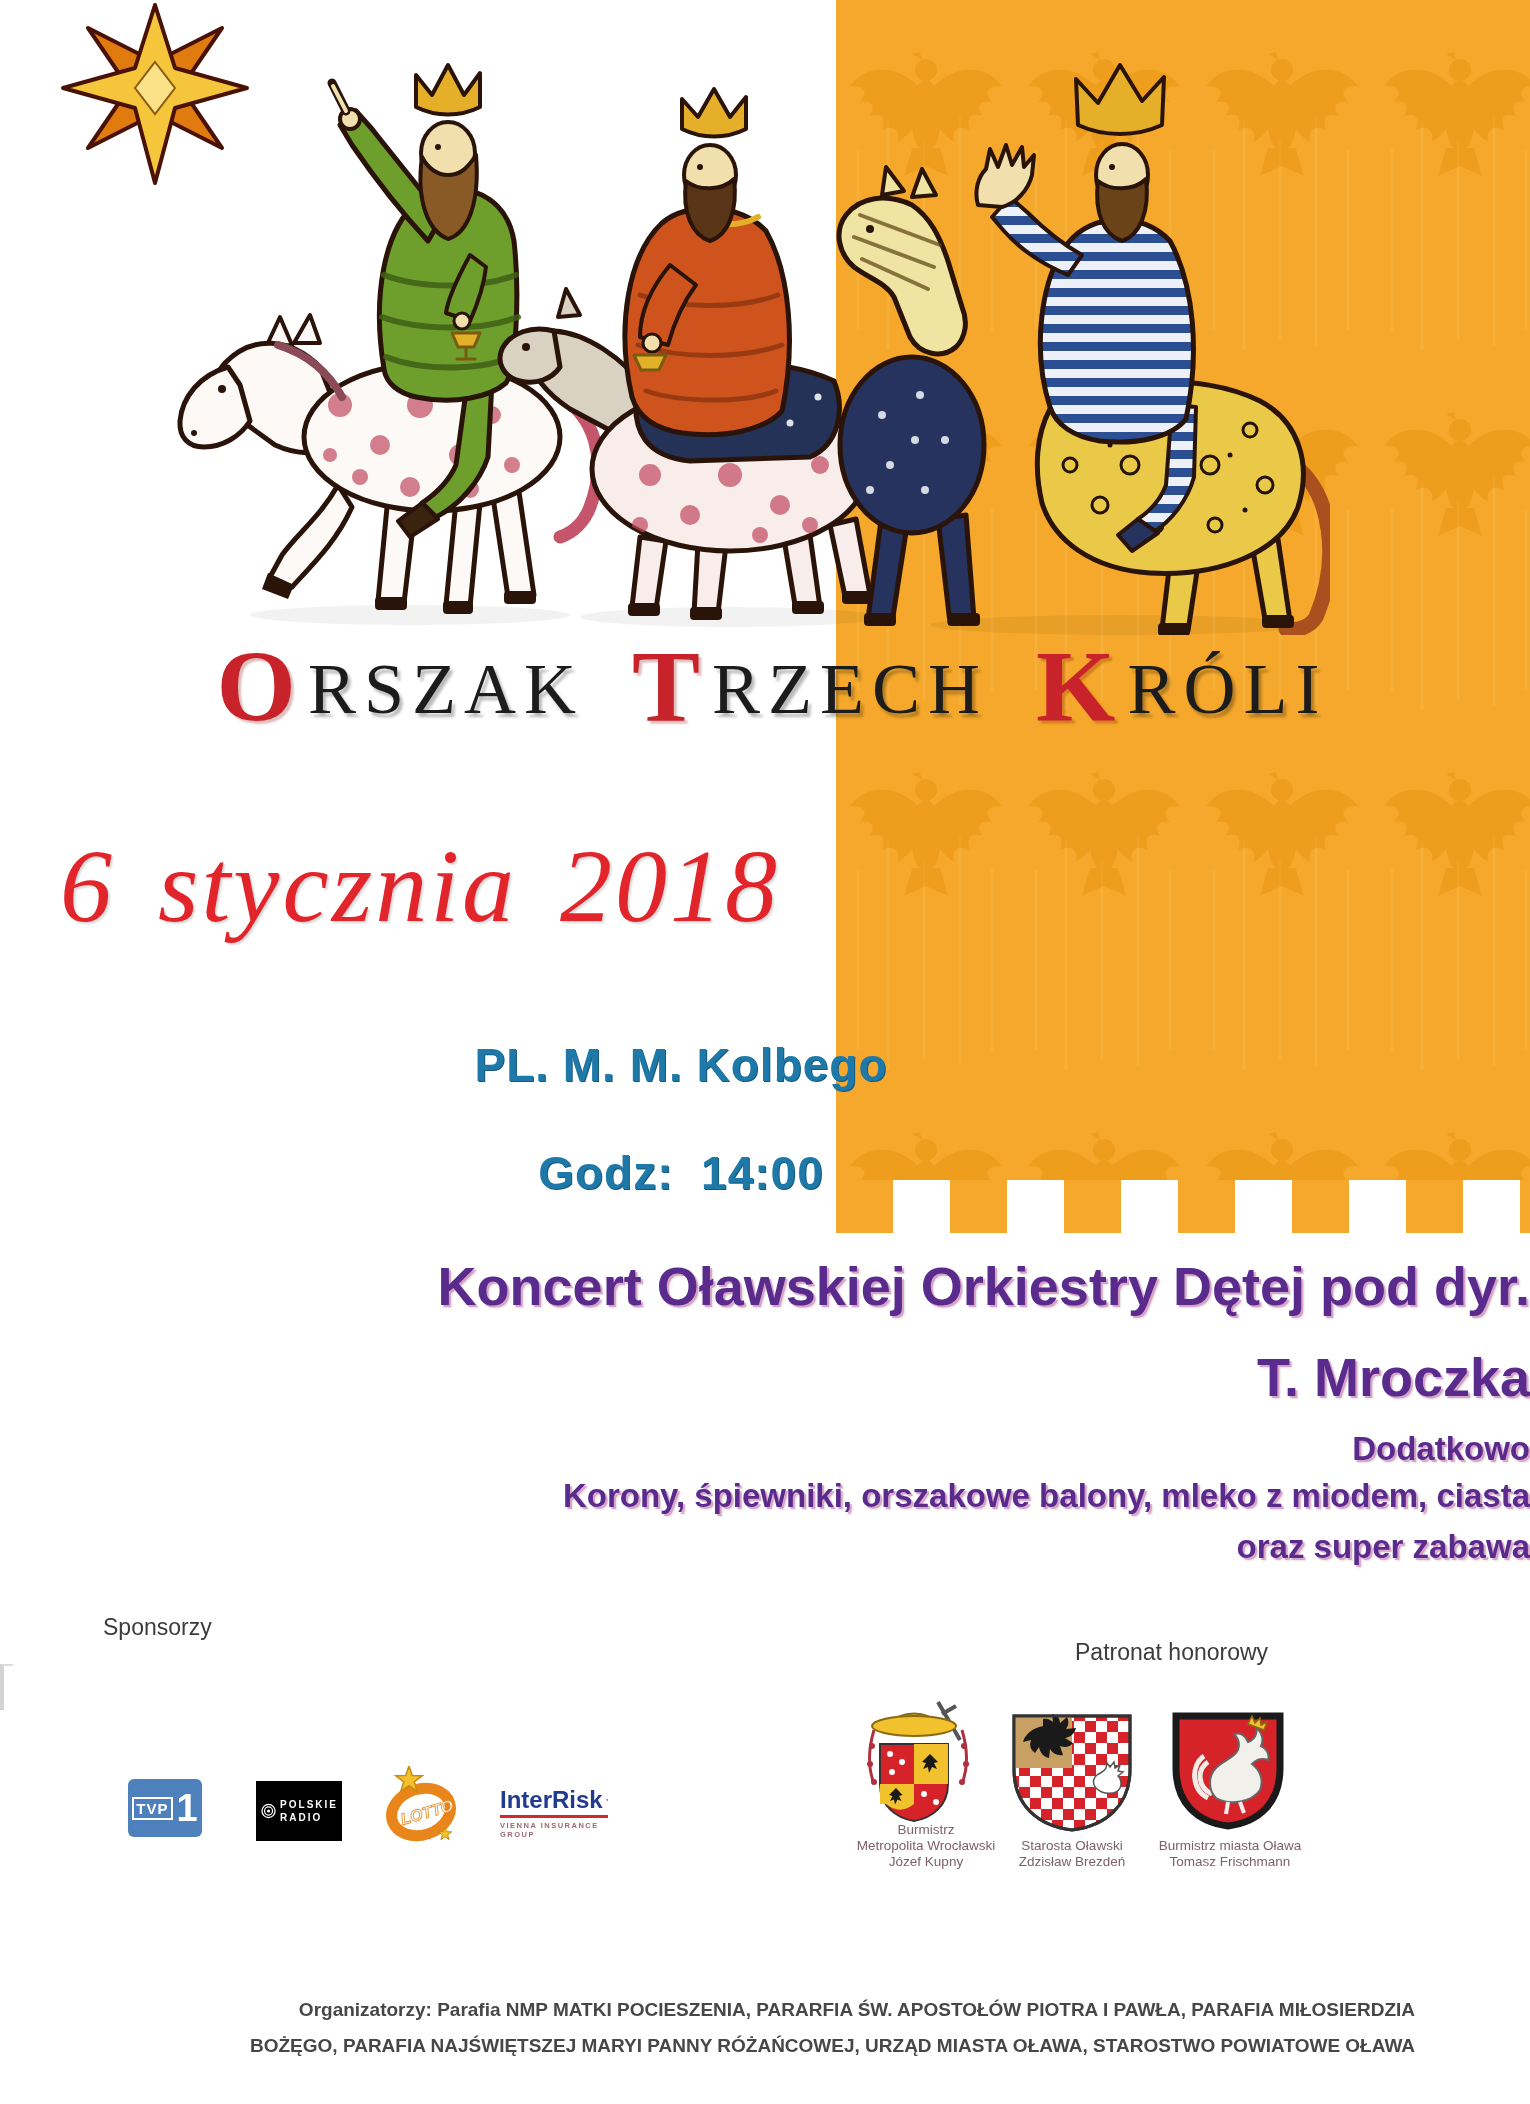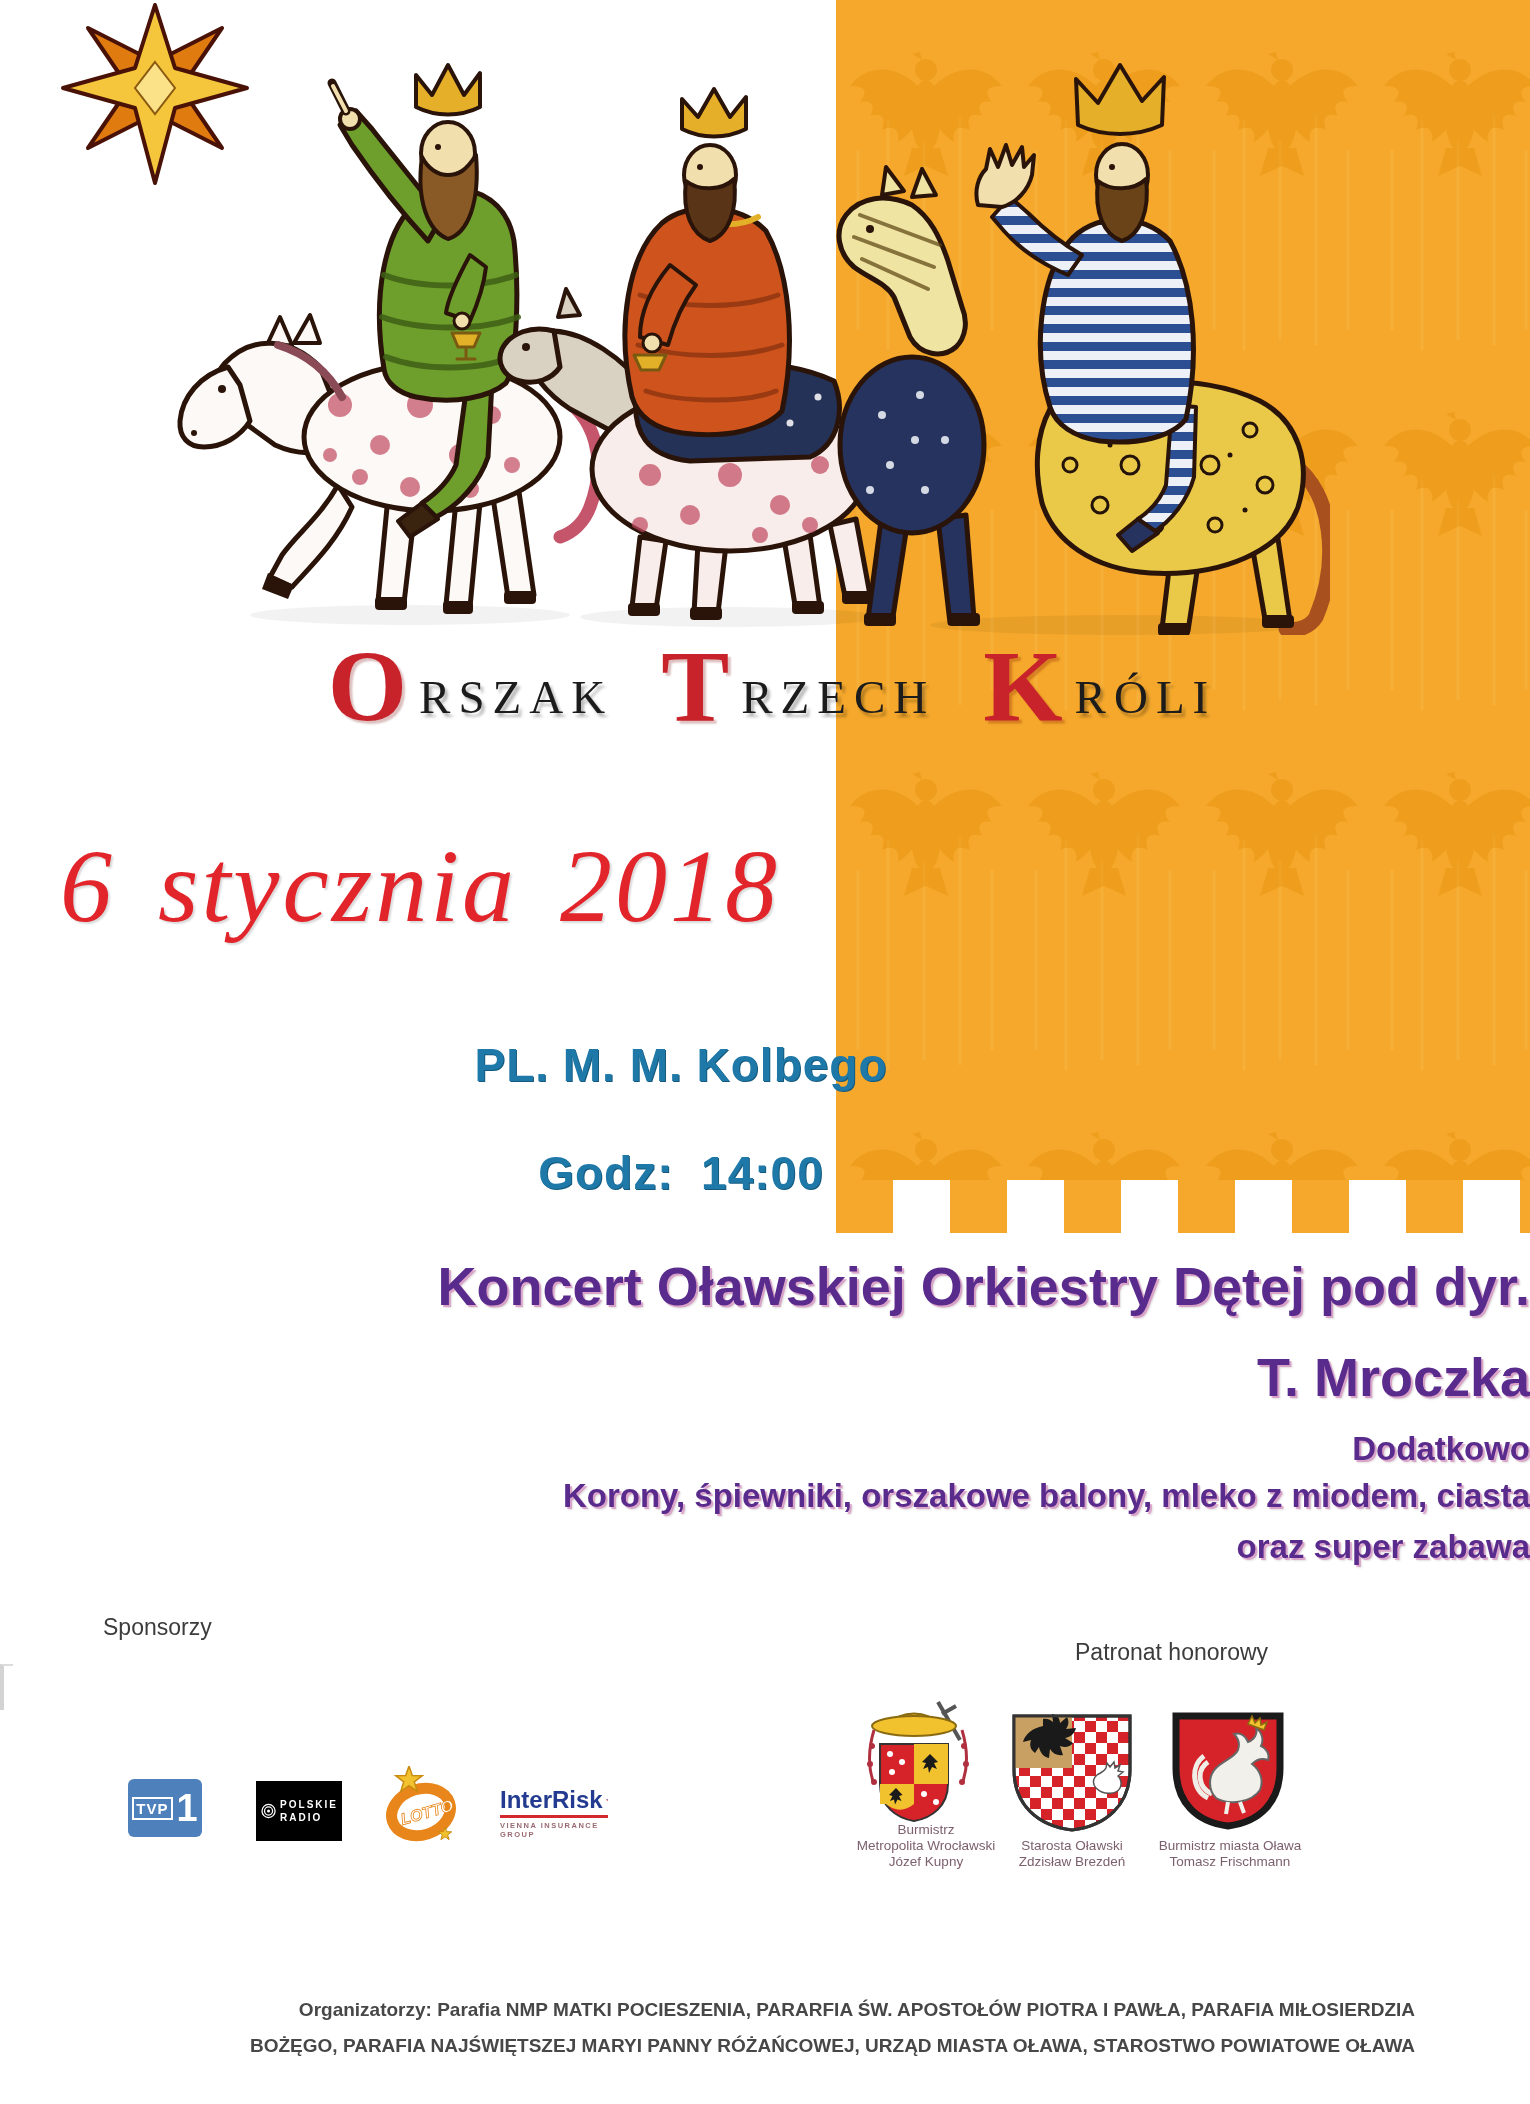--- a/index.html
+++ b/index.html
@@ -9,21 +9,21 @@
   
   .orange-block{left:836px;top:0;width:694px;height:1180px;background:#F5A82B;}
   .orange-teeth{left:836px;top:1180px;width:694px;height:53px;
     background:repeating-linear-gradient(90deg,#F5A82B 0 57px,transparent 57px 114px);}
   
   .title{left:14px;top:636px;width:1516px;text-align:center;white-space:nowrap;
          font-family:"Liberation Serif",serif;color:#1c1c1c;}
   .t-word{display:inline-block;margin:0 24px;}
   .t-init{font-size:102px;line-height:1;font-weight:700;color:#C8232A;
           text-shadow:3px 3px 2px rgba(120,0,0,.25);vertical-align:-8px;margin-right:3px;}
-  .t-rest{font-size:47px;letter-spacing:8px;font-weight:500;
+  .t-rest{font-size:72px;letter-spacing:8px;font-weight:500;
           text-shadow:3px 4px 3px rgba(0,0,0,.28);margin-left:9px;}
   
   .date{left:60px;top:826px;width:1470px;
         font-family:"Liberation Serif",serif;font-style:italic;font-weight:500;
         font-size:104px;color:#E2242B;letter-spacing:3px;word-spacing:14px;
         text-shadow:2px 2px 2px rgba(0,0,0,.15);}
   
   .blue-line{left:0;width:1322px;text-align:center;color:#1E78A8;font-weight:700;
              font-size:46px;letter-spacing:1px;text-shadow:1px 1px 0 #155a7e;white-space:pre;padding-left:20px;}
   

